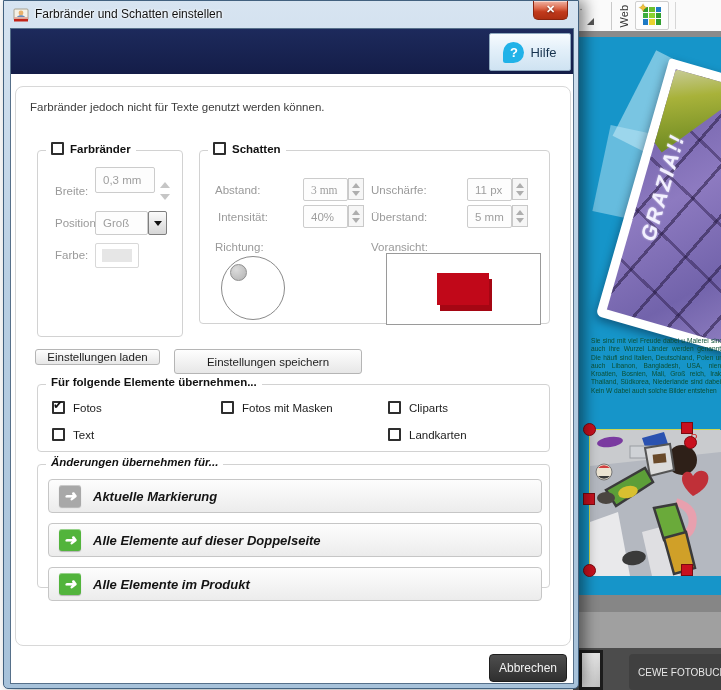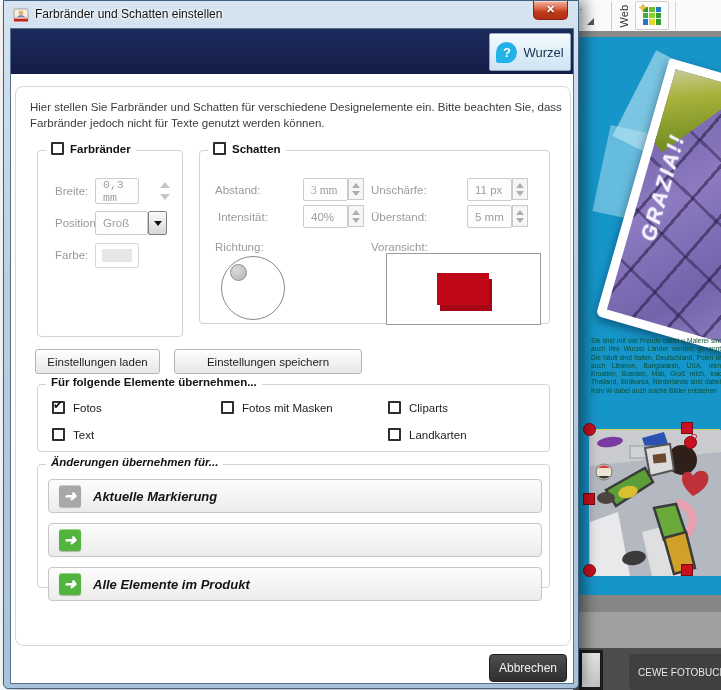--- a/index.html
+++ b/index.html
@@ -133,21 +133,21 @@
   .dial-knob { position:absolute; left:8px; top:7px; width:17px; height:17px; border-radius:50%;
                background:radial-gradient(circle at 35% 30%, #dcdcdc,#b2b2b2); border:1px solid #8e8e8e; }
   .preview { position:absolute; left:186px; top:102px; width:155px; height:72px;
              border:1px solid #9a9a9a; background:#fff; }
   .prev-shadow { position:absolute; left:53px; top:25px; width:52px; height:32px; background:#a50613; }
   .prev-rect { position:absolute; left:50px; top:19px; width:52px; height:32px; }
 
   .btn { background:linear-gradient(180deg,#fefefe,#e7e7e7); border:1px solid #b5b5b5; border-radius:3px;
          font-size:11.5px; color:#1c1c1c; display:flex; align-items:center; justify-content:center;
          cursor:pointer; font-family:"Liberation Sans", sans-serif; }
-  .btn-load { position:absolute; left:19px; top:262px; width:125px; height:25px; }
+  .btn-load { position:absolute; left:19px; top:262px; width:125px; height:16px; }
   .btn-save { position:absolute; left:158px; top:262px; width:188px; height:25px; }
 
   .fs-elems { left:21px; top:297px; width:513px; height:68px; }
   .fs-apply { left:21px; top:377px; width:513px; height:124px;font-style:italic; }
 
   .apply-btn { position:absolute; left:10px; width:494px; height:34px;
                background:linear-gradient(180deg,#fdfdfd,#ececec); border:1px solid #c6c6c6;
                border-radius:4px; display:flex; align-items:center; cursor:pointer; }
   .apply-ico { width:22px; height:22px; margin-left:10px; border-radius:3px; position:relative;
                box-shadow:inset 0 1px 0 rgba(255,255,255,.4), 0 1px 1px rgba(0,0,0,.25); }
@@ -262,37 +262,36 @@
         <span>✕</span>
       </div>
     </div>
 
     <div class="dialog-body">
       <div class="navy">
         <div class="help-btn">
           <div class="help-ico">
             <span>?</span>
           </div>
-          <span class="help-label">Wurzel</span>
+          <span class="help-label">Hilfe</span>
         </div>
       </div>
 
       <div class="main-panel">
         <div class="intro">
-          <div>Hier stellen Sie Farbränder und Schatten für verschiedene Designelemente ein. Bitte beachten Sie, dass</div>
           <div>Farbränder jedoch nicht für Texte genutzt werden können.</div>
         </div>
 
         <div class="fs fs-farb">
           <div class="fs-legend">
             <div class="cb"></div>
             <span>Farbränder</span>
           </div>
           <span class="flabel" style="left:17px; top:34px;">Breite:</span>
-          <div class="field" style="left:57px; top:27px; width:44px; height:26px;font-family:Liberation Mono, monospace;">0,3 mm</div>
+          <div class="field" style="left:57px; top:16px; width:60px; height:26px;">0,3 mm</div>
           <div class="spin-free" style="left:122px; top:28px;">
             <i class="tri-up"></i>
             <i class="tri-down"></i>
           </div>
           <span class="flabel" style="left:17px; top:66px;">Position:</span>
           <div class="field" style="left:57px; top:60px; width:53px; height:24px;">Groß</div>
           <div class="ddbtn" style="left:110px; top:60px;">
             <i></i>
           </div>
           <span class="flabel" style="left:17px; top:98px;">Farbe:</span>
@@ -377,20 +376,21 @@
           <div class="apply-btn" style="top:14px;">
             <div class="apply-ico" style="background: rgb(168, 168, 168);">
               <span>➜</span>
             </div>
             <span class="apply-label">Aktuelle Markierung</span>
           </div>
           <div class="apply-btn" style="top:58px;">
             <div class="apply-ico" style="background: rgb(82, 180, 60);">
               <span>➜</span>
             </div>
+            <span class="apply-label">Alle Elemente auf dieser Doppelseite</span>
           </div>
           <div class="apply-btn" style="top:102px;">
             <div class="apply-ico" style="background: rgb(82, 180, 60);">
               <span>➜</span>
             </div>
             <span class="apply-label">Alle Elemente im Produkt</span>
           </div>
         </div>
       </div>
 

